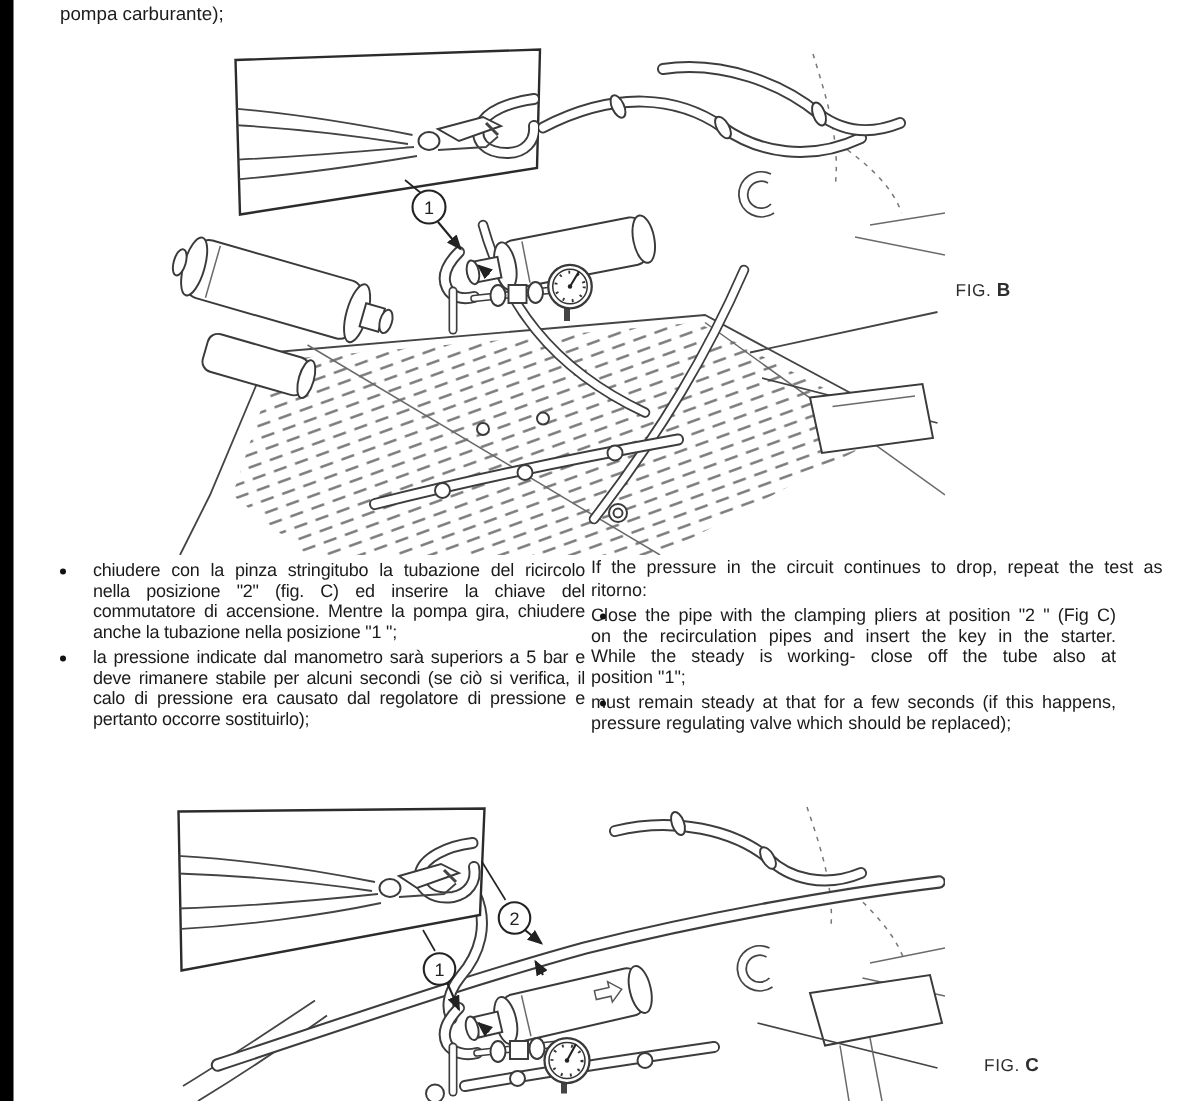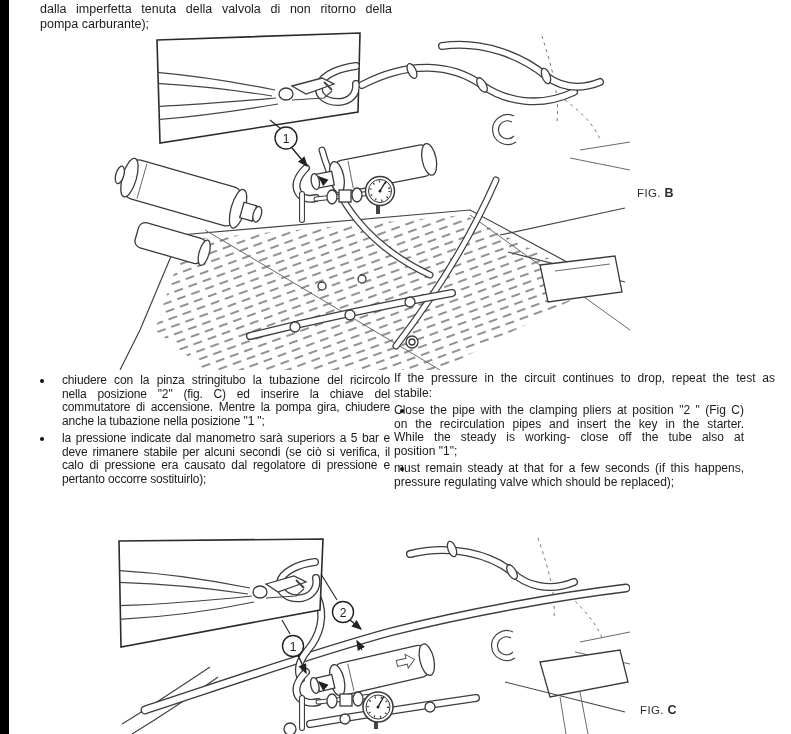--- a/index.html
+++ b/index.html
@@ -38,21 +38,20 @@
   .callout{fill:#fff;stroke:#222;stroke-width:1.4;}
   .callout-num{font-family:"Liberation Sans",sans-serif;font-size:12px;fill:#222;}
   .arrowline{stroke:#222;stroke-width:1.4;fill:none;}
 </style>
 </head>
 <body>
 
 <div class="leftbar"></div>
 
 <div class="textblock toppar">
-    <div class="tline just">dalla imperfetta tenuta della valvola di non ritorno della</div>
     <div class="tline">pompa carburante);</div>
   </div>
 
 <svg class="figsvg" style="left:110px;top:30px;" width="520" height="340" viewBox="0 0 520 340">
   <defs>
     <marker id="arwB" markerWidth="9" markerHeight="8" refX="6.5" refY="3" orient="auto">
       <path d="M0,0 L7.5,3 L0,6 Z" fill="#222"></path>
     </marker>
     <pattern id="ribsB" width="15" height="8" patternUnits="userSpaceOnUse" patternTransform="rotate(-20)">
       <line x1="1" y1="4" x2="10" y2="4" stroke="#5d5d5d" stroke-width="1.6"></line>
@@ -193,21 +192,21 @@
         <div class="tline just">deve rimanere stabile per alcuni secondi (se ciò si verifica, il</div>
         <div class="tline just">calo di pressione era causato dal regolatore di pressione e</div>
         <div class="tline">pertanto occorre sostituirlo);</div>
       </div>
   </div>
 </div>
 
 <div class="textblock col en">
   <div class="para">
       <div class="tline just">If the pressure in the circuit continues to drop, repeat the test as</div>
-      <div class="tline">stabile:</div>
+      <div class="tline">ritorno:</div>
     </div>
   <div class="bullet">
     <span class="dot"></span>
     <div class="btext">
         <div class="tline just">Close the pipe with the clamping pliers at position "2 " (Fig C)</div>
         <div class="tline just">on the recirculation pipes and insert the key in the starter.</div>
         <div class="tline just">While the steady is working- close off the tube also at</div>
         <div class="tline">position "1";</div>
       </div>
   </div>
@@ -321,16 +320,16 @@
   <line class="arrowline" x1="188" y1="123" x2="196" y2="141" marker-end="url(#arwC)"></line>
 
   <line class="arrowline" style="stroke-width:1.1" x1="211" y1="42" x2="227" y2="68"></line>
   <g>
     <circle class="callout" cx="233" cy="80" r="10.5"></circle>
     <text class="callout-num" x="233" y="84.5" text-anchor="middle">2</text>
   </g>
   <line class="arrowline" x1="240" y1="88" x2="251" y2="97" marker-end="url(#arwC)"></line>
 </svg>
 
-<div class="figlabel" style="left:640px;top:703px;">
+<div class="figlabel" style="left:656px;top:703px;">
   <span>FIG.</span>
   <span class="letter">C</span>
 </div>
 
 </body></html>

